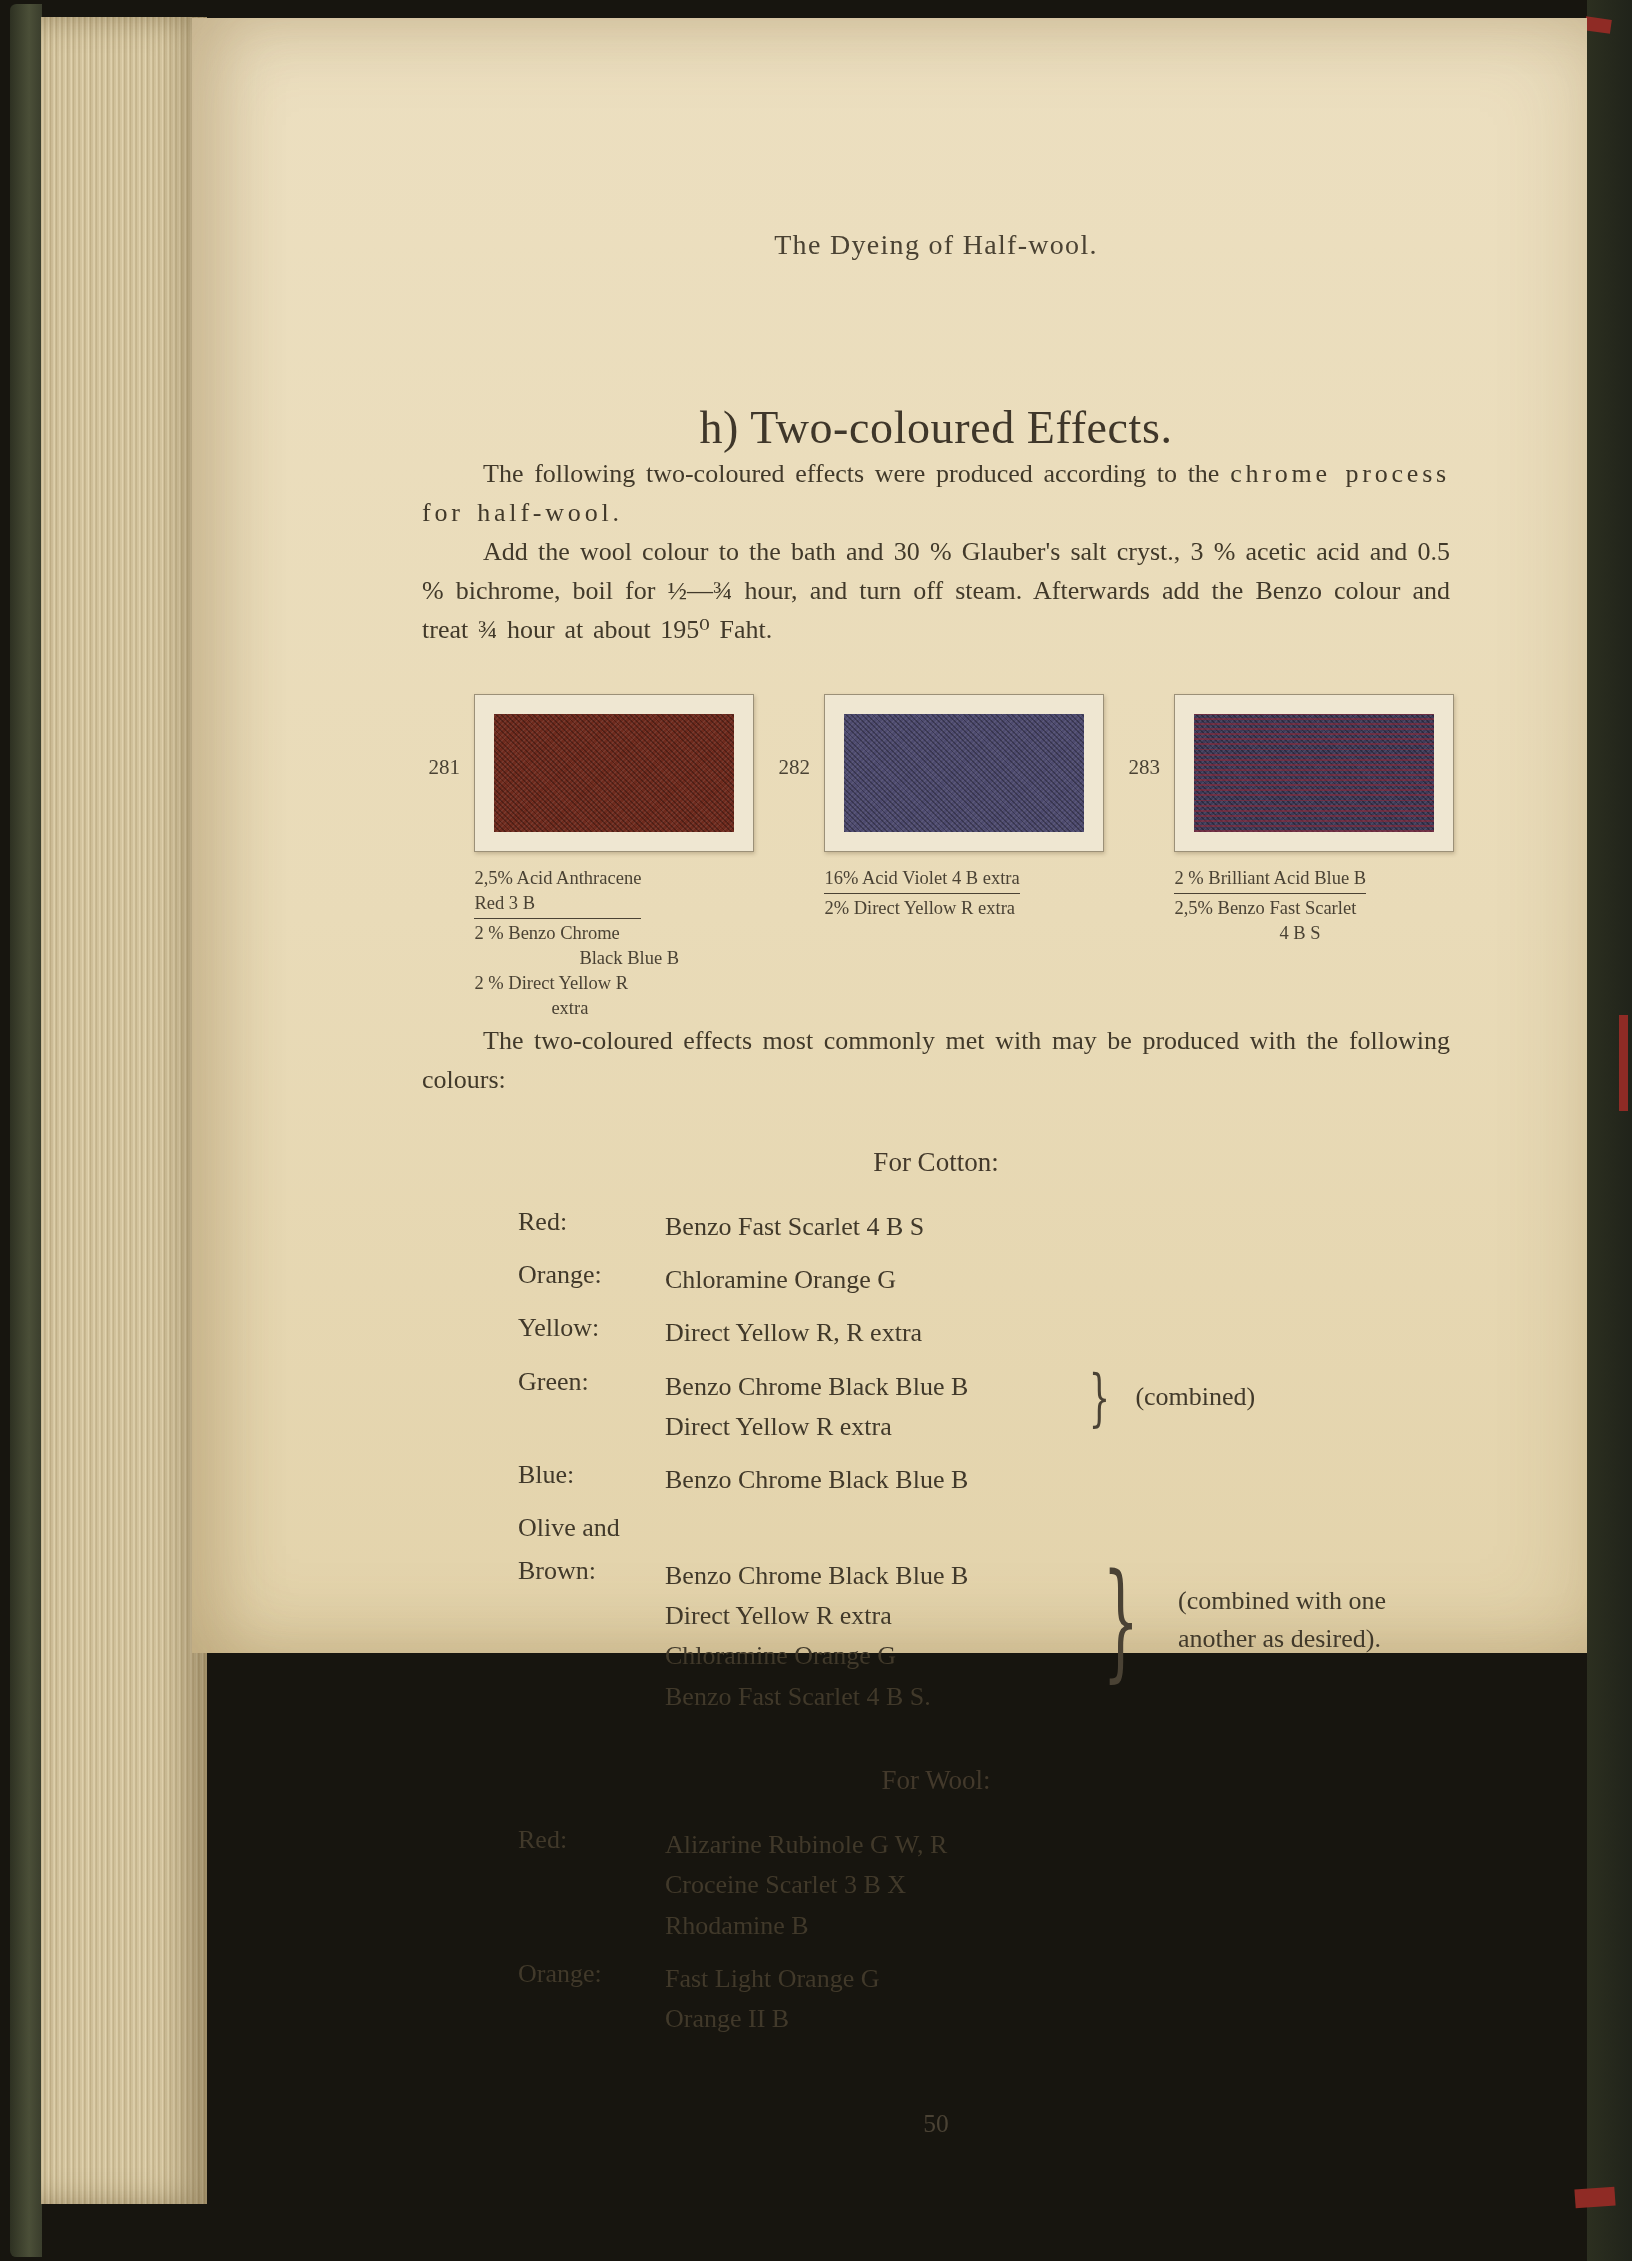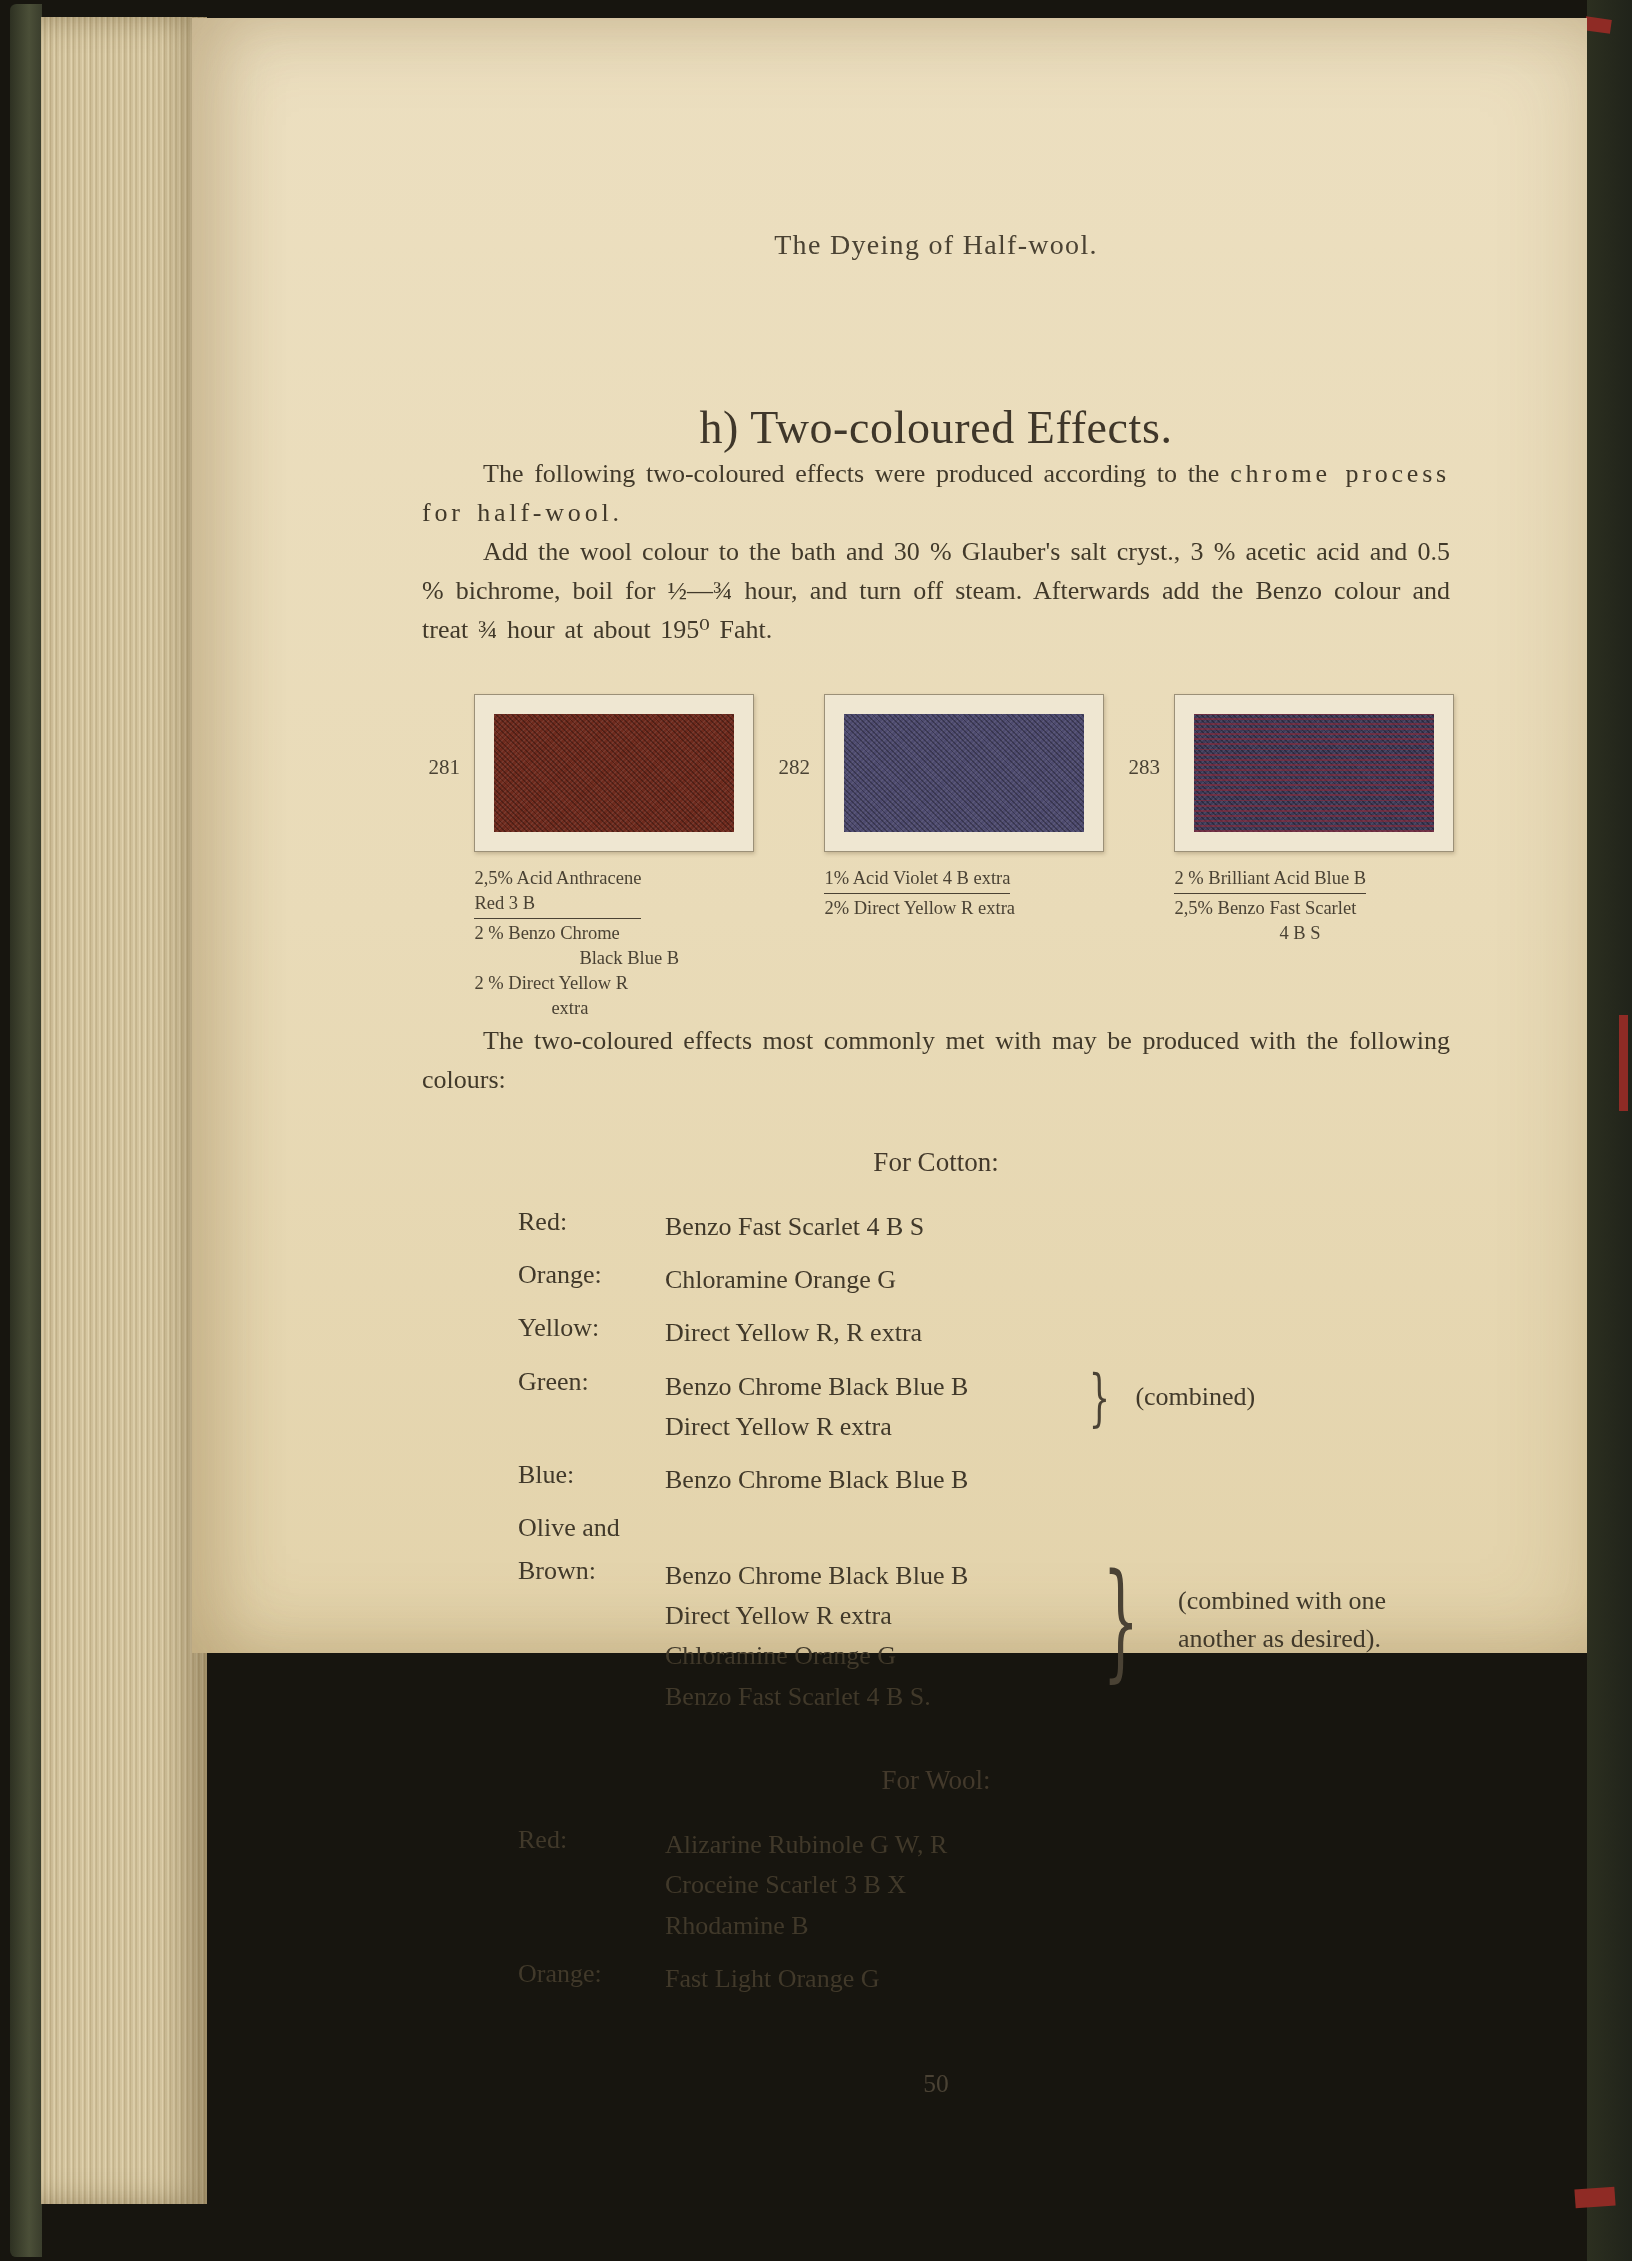--- a/index.html
+++ b/index.html
@@ -164,21 +164,21 @@
         </div>
       </div>
 
       <div class="swatch-unit">
         <div class="swatch-num">282</div>
         <div class="swatch-col">
           <div class="swatch-frame">
             <div class="fabric" style="background-color: rgb(77, 74, 110);"></div>
           </div>
           <div class="caption">
-            <div class="cap-line"><span class="cap-rule">1% Acid Violet 4 B extra</span></div>
+            <div class="cap-line"><span class="cap-rule">16% Acid Violet 4 B extra</span></div>
             <div class="cap-line">2% Direct Yellow R extra</div>
           </div>
         </div>
       </div>
 
       <div class="swatch-unit">
         <div class="swatch-num">283</div>
         <div class="swatch-col">
           <div class="swatch-frame">
             <div class="fabric mixed" style="background-color: rgb(62, 58, 88);"></div>
@@ -269,20 +269,21 @@
           <div>Alizarine Rubinole G W, R</div>
           <div>Croceine Scarlet 3 B X</div>
           <div>Rhodamine B</div>
         </div>
       </div>
 
       <div class="crow">
         <div class="lbl">Orange:</div>
         <div class="val">
           <div>Fast Light Orange G</div>
+          <div>Orange II B</div>
         </div>
       </div>
 
     </div>
 
     <div class="page-number">50</div>
 
   </div>
 </div>
 

